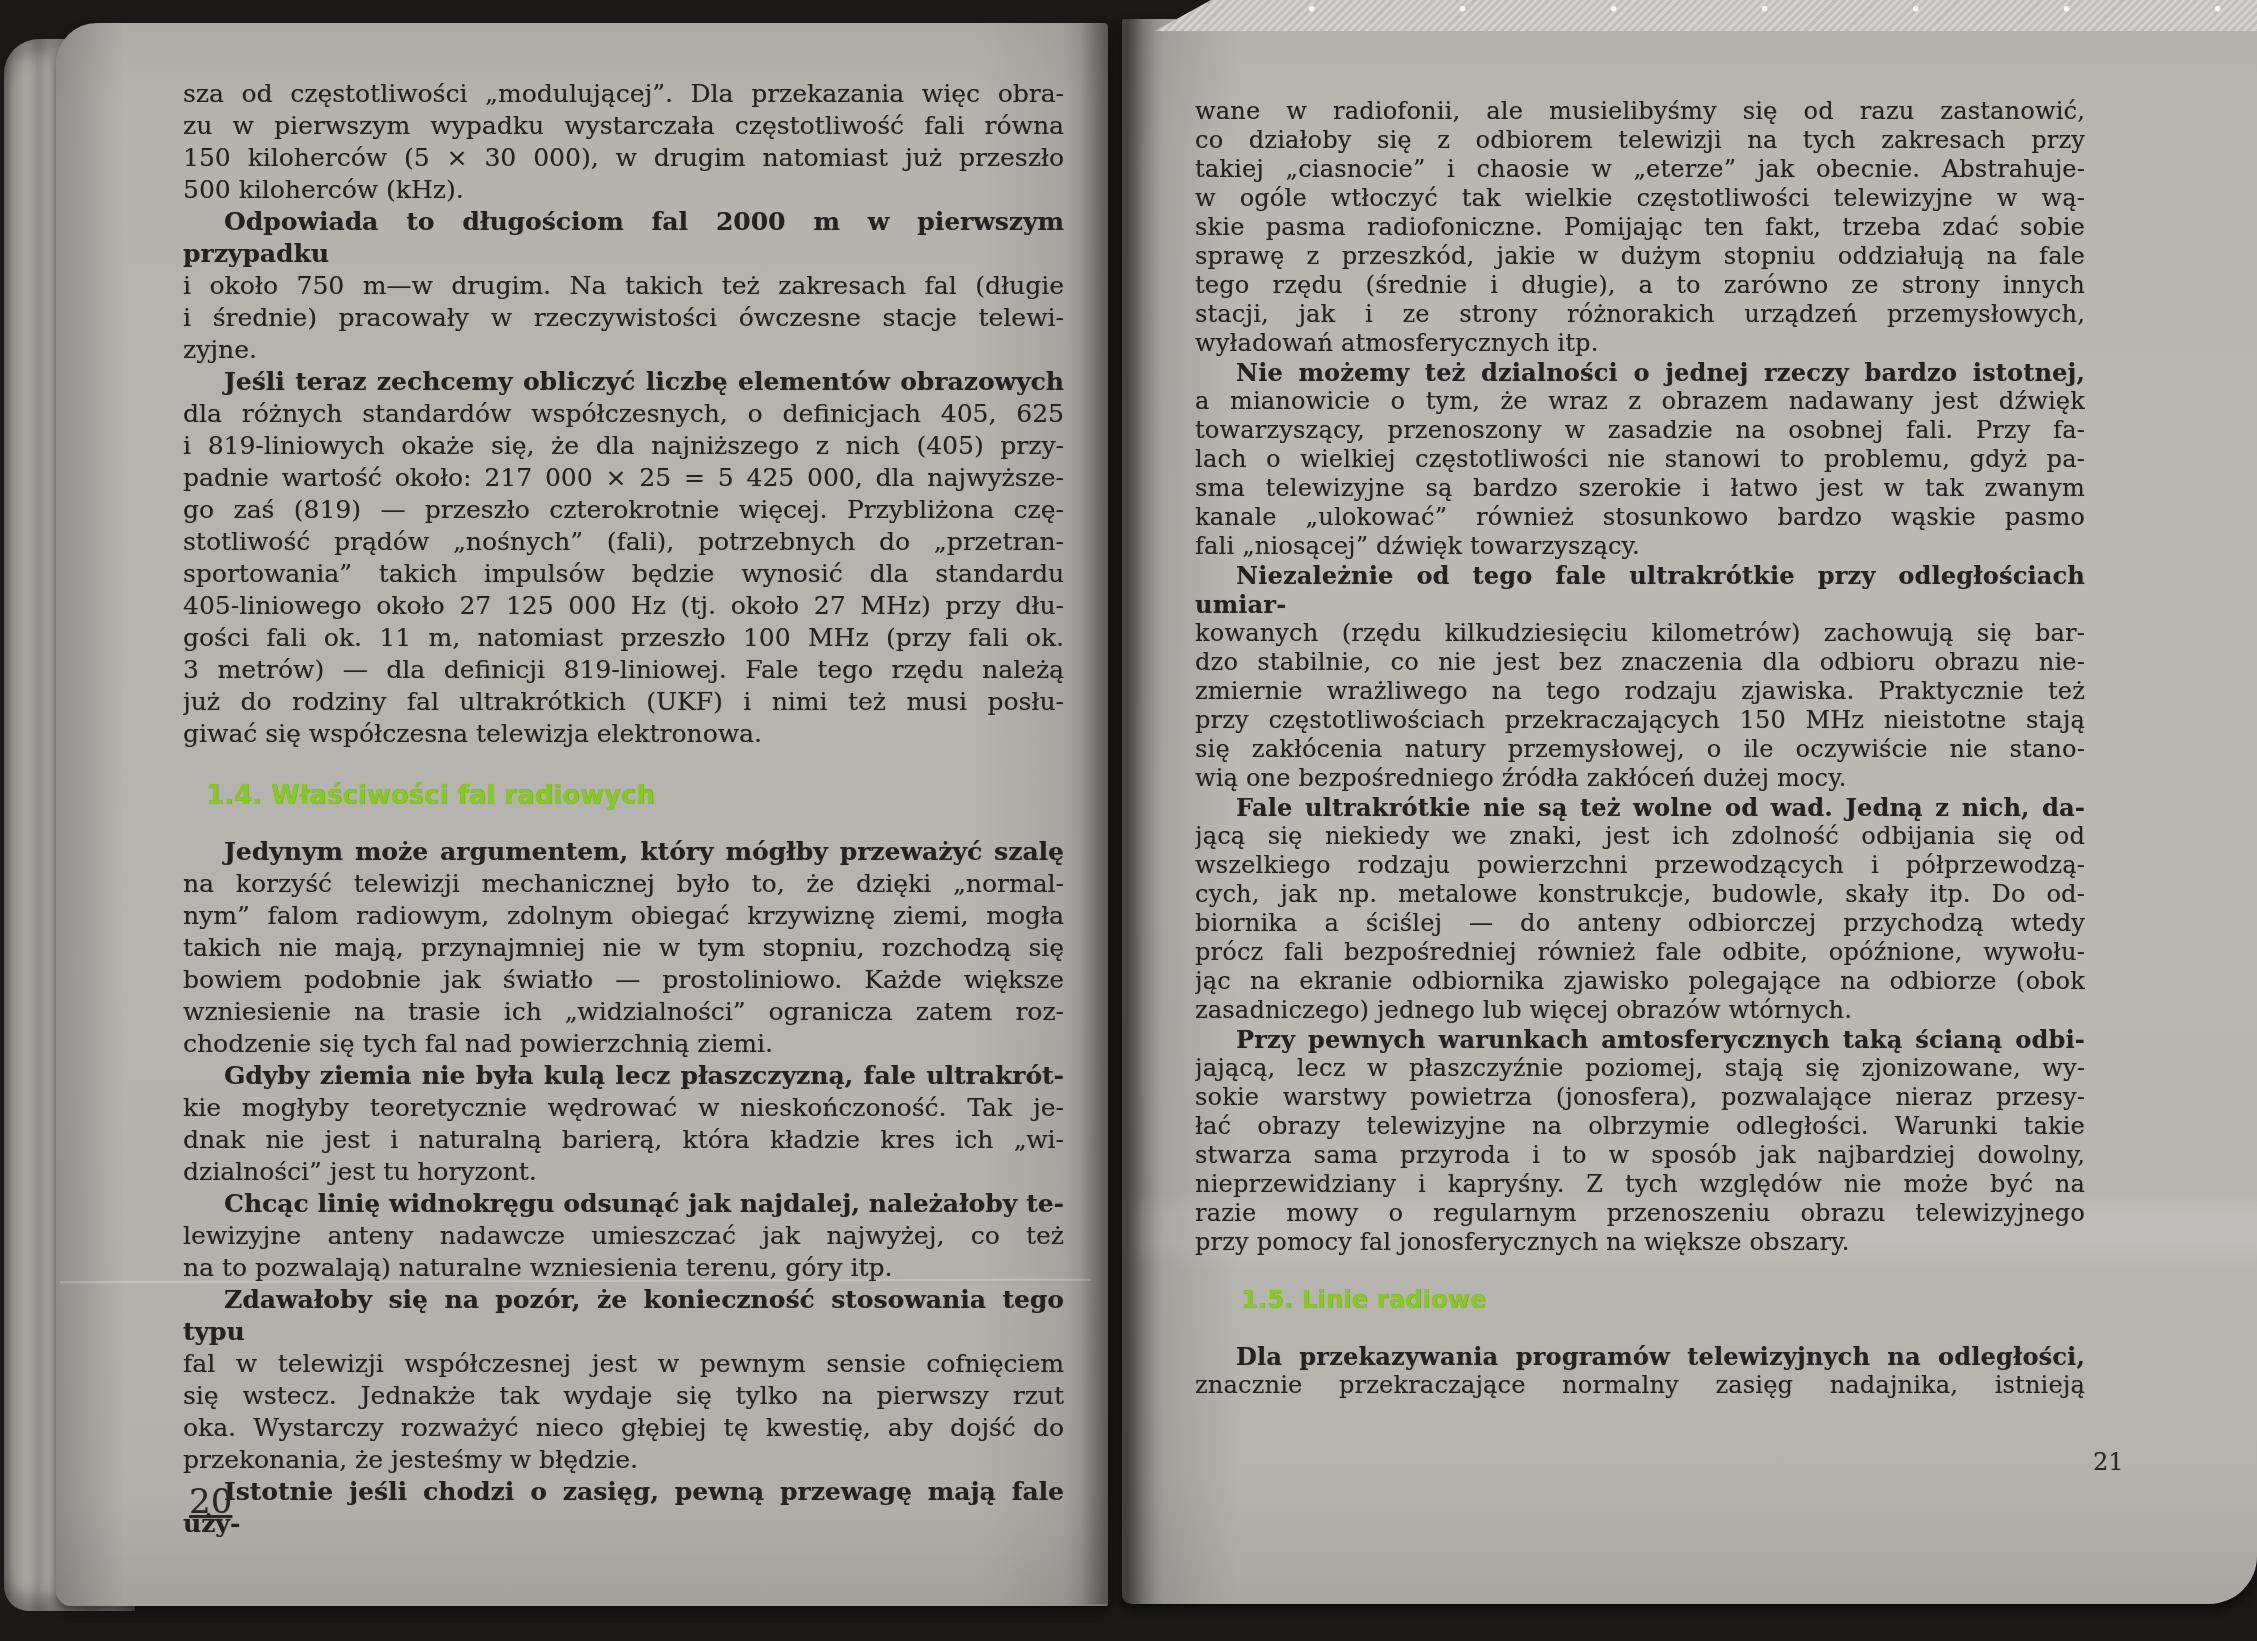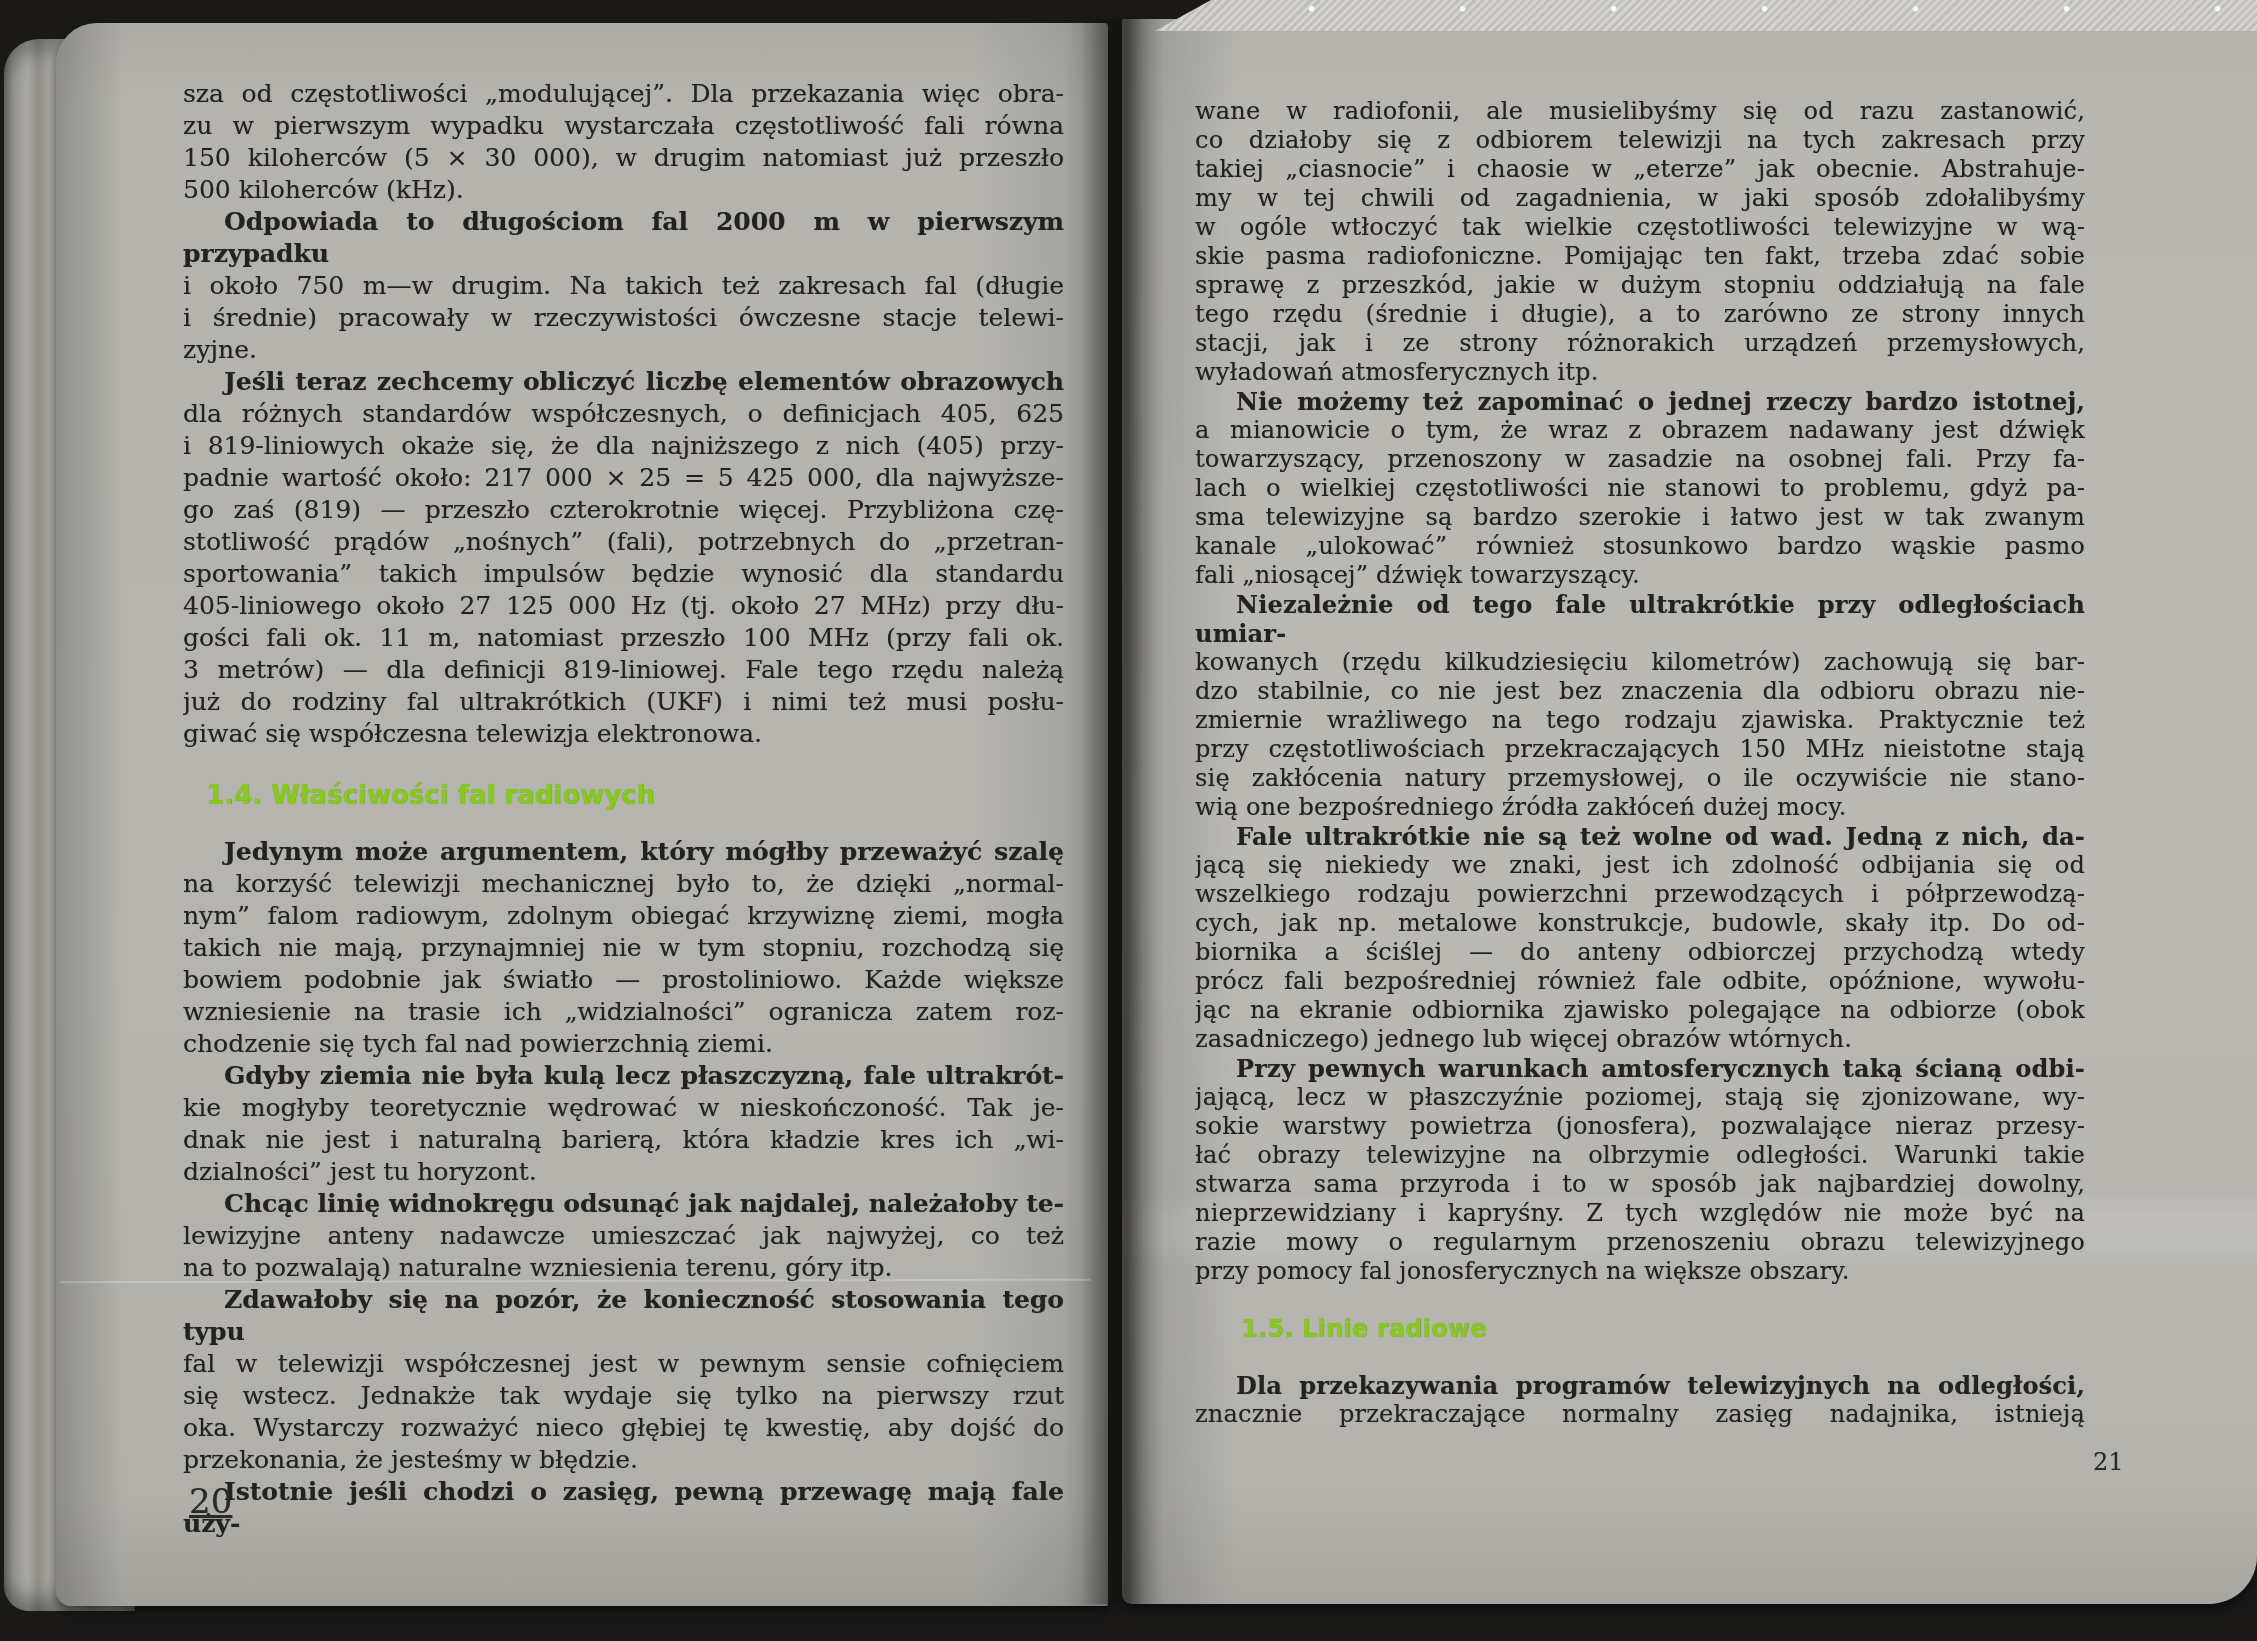--- a/index.html
+++ b/index.html
@@ -138,30 +138,29 @@
       </div>
       <div class="para">
         <div class="line ind">Istotnie jeśli chodzi o zasięg, pewną przewagę mają fale uży-</div>
       </div>
     </div>
   <div class="text-col text-right">
       <div class="para">
         <div class="line">wane w radiofonii, ale musielibyśmy się od razu zastanowić,</div>
         <div class="line">co działoby się z odbiorem telewizji na tych zakresach przy</div>
         <div class="line">takiej „ciasnocie” i chaosie w „eterze” jak obecnie. Abstrahuje-</div>
-        <div class="line">my w tej chwili od zagadnienia, w jaki sposób zdołalibyśmy</div>
         <div class="line">w ogóle wtłoczyć tak wielkie częstotliwości telewizyjne w wą-</div>
         <div class="line">skie pasma radiofoniczne. Pomijając ten fakt, trzeba zdać sobie</div>
         <div class="line">sprawę z przeszkód, jakie w dużym stopniu oddziałują na fale</div>
         <div class="line">tego rzędu (średnie i długie), a to zarówno ze strony innych</div>
         <div class="line">stacji, jak i ze strony różnorakich urządzeń przemysłowych,</div>
         <div class="line endline">wyładowań atmosferycznych itp.</div>
       </div>
       <div class="para">
-        <div class="line ind">Nie możemy też zapominać o jednej rzeczy bardzo istotnej,</div>
+        <div class="line ind">Nie możemy też dzialności o jednej rzeczy bardzo istotnej,</div>
         <div class="line">a mianowicie o tym, że wraz z obrazem nadawany jest dźwięk</div>
         <div class="line">towarzyszący, przenoszony w zasadzie na osobnej fali. Przy fa-</div>
         <div class="line">lach o wielkiej częstotliwości nie stanowi to problemu, gdyż pa-</div>
         <div class="line">sma telewizyjne są bardzo szerokie i łatwo jest w tak zwanym</div>
         <div class="line">kanale „ulokować” również stosunkowo bardzo wąskie pasmo</div>
         <div class="line endline">fali „niosącej” dźwięk towarzyszący.</div>
       </div>
       <div class="para">
         <div class="line ind">Niezależnie od tego fale ultrakrótkie przy odległościach umiar-</div>
         <div class="line">kowanych (rzędu kilkudziesięciu kilometrów) zachowują się bar-</div>

